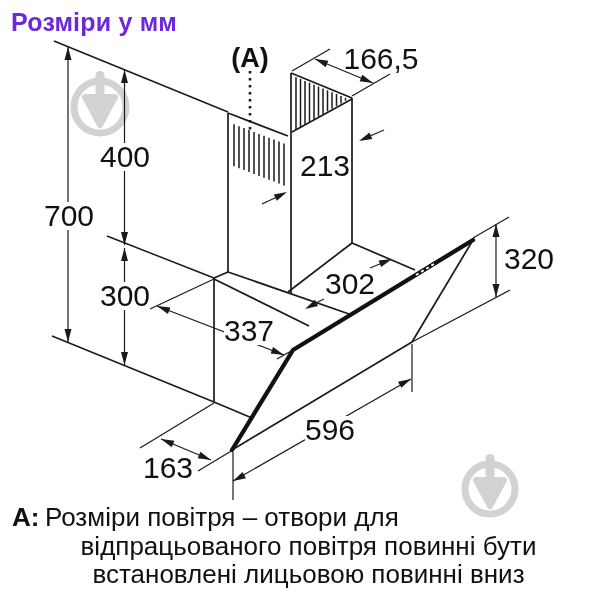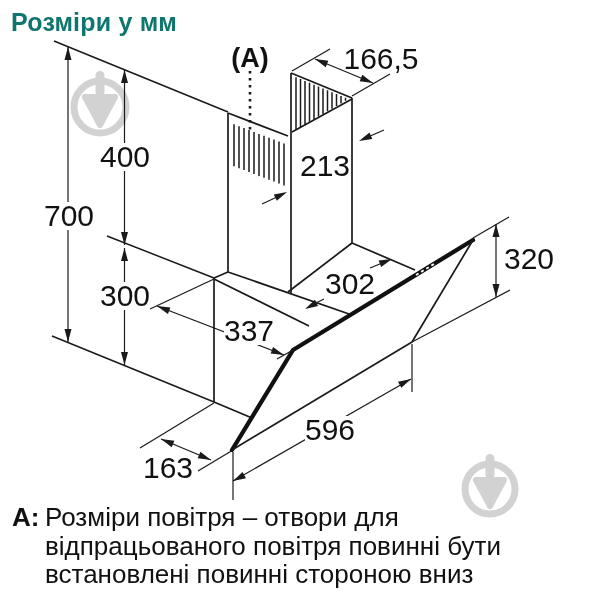--- a/index.html
+++ b/index.html
@@ -2,30 +2,30 @@
 <html><head>
 <meta charset="utf-8">
 <style>
   html,body{margin:0;padding:0;background:#fff;}
   #stage{
     position:relative;width:600px;height:600px;background:#ffffff;
     font-family:"Liberation Sans", sans-serif;color:#111;overflow:hidden;
   }
   #title{
     position:absolute;left:11px;top:8px;
-    font-size:25px;font-weight:bold;color:#0f766e;letter-spacing:0.2px;text-align:right;
+    font-size:25px;font-weight:bold;color:#6d28d9;letter-spacing:0.2px;text-align:right;
   }
   #diagram{position:absolute;left:0;top:0;}
   #footnote{
     position:absolute;left:12px;top:503px;width:560px;
     font-size:26px;line-height:28.5px;color:#111;
   }
   #footnote .row{display:flex;}
   #footnote .marker{font-weight:bold;width:33px;flex:0 0 33px;}
-  #footnote .cont{margin-left:33px;}
+  #footnote .cont{margin-left:33px;text-align:center;}
   svg text{font-family:"Liberation Sans", sans-serif;fill:#111;}
   .dim{font-size:30px;}
   .dimb{font-size:27px;font-weight:bold;}
 </style>
 </head>
 <body>
 
 <div id="stage">
 
   <div id="title">Розміри у мм</div>
@@ -153,16 +153,16 @@
       <text class="dim" x="168" y="478">163</text>
     </g>
   </svg>
 
   <div id="footnote">
     <div class="row">
       <span class="marker">A:</span>
       <span>Розміри повітря – отвори для</span>
     </div>
     <div class="cont">відпрацьованого повітря повинні бути</div>
-    <div class="cont">встановлені повинні стороною вниз</div>
+    <div class="cont">встановлені лицьовою повинні вниз</div>
   </div>
 
 </div>
 
 </body></html>

